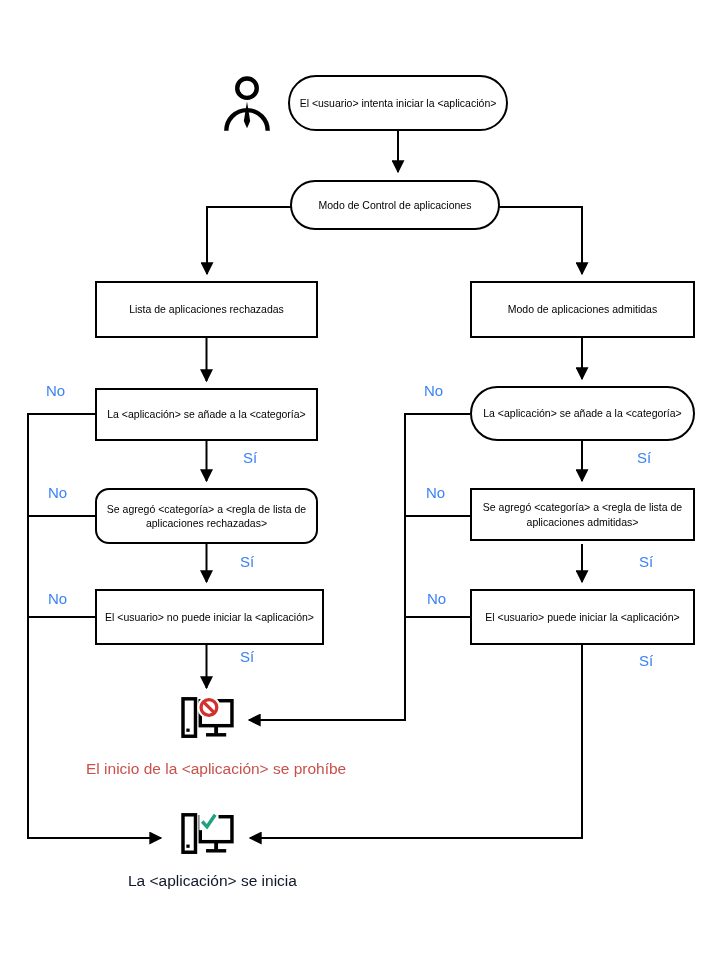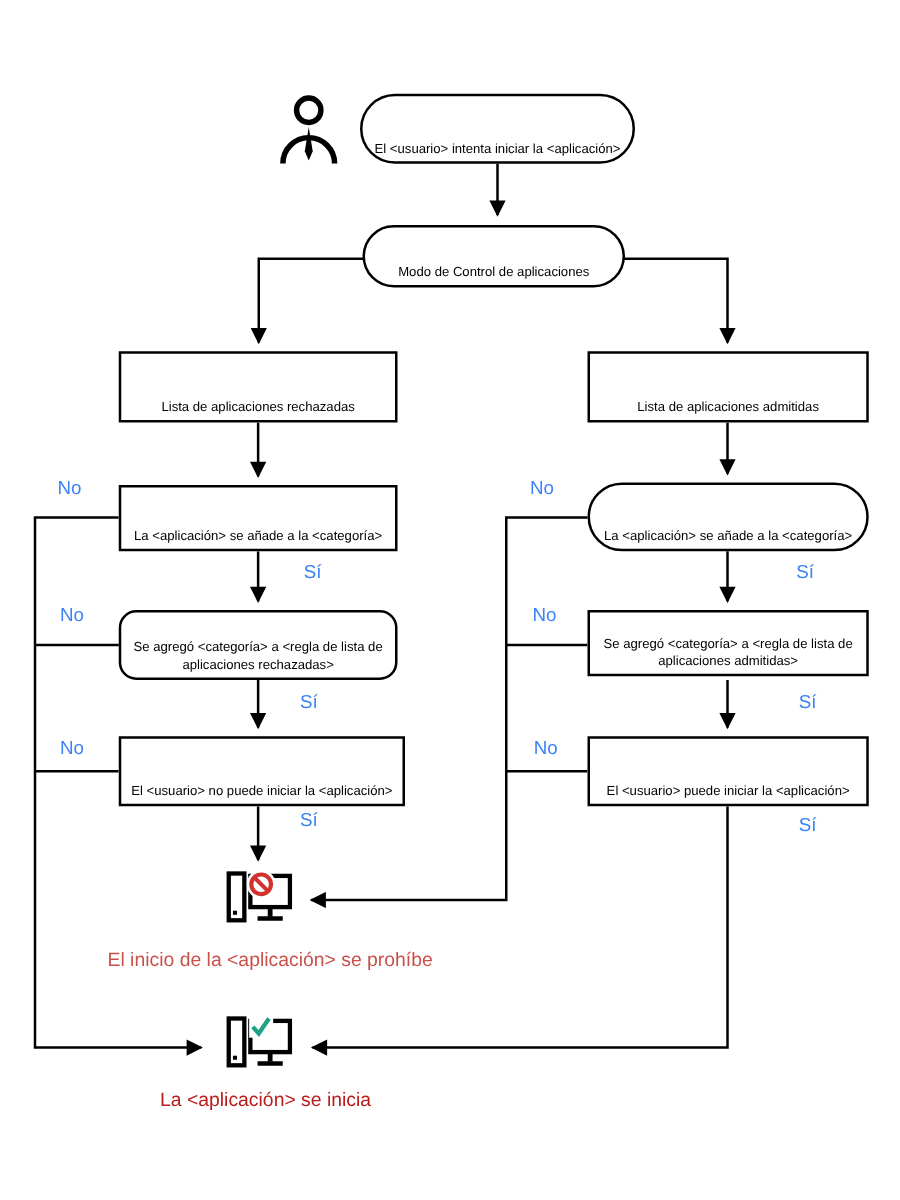--- a/index.html
+++ b/index.html
@@ -3,21 +3,21 @@
 <meta charset="utf-8">
 <style>
   html,body{margin:0;padding:0;background:#fff;}
   .canvas{
     position:relative;width:720px;height:960px;background:#ffffff;
     font-family:"Liberation Sans", sans-serif;color:#000;overflow:hidden;
   }
   .connectors{position:absolute;left:0;top:0;width:720px;height:960px;z-index:1;}
   .node{
     position:absolute;z-index:2;box-sizing:border-box;background:#fff;
-    border:2px solid #000;display:flex;align-items:flex-end;justify-content:center;
+    border:2px solid #000;display:flex;align-items:center;justify-content:center;
     text-align:center;font-size:10.5px;line-height:1.35;padding:3px 8px;
   }
   .pill{border-radius:28px;}
   .lbl{
     position:absolute;z-index:3;font-size:15px;color:#3b82f6;white-space:nowrap;
   }
   .outcome{
     position:absolute;z-index:3;font-size:15.5px;white-space:nowrap;
   }
   .iconbox{position:absolute;z-index:2;}
@@ -74,21 +74,21 @@
 
   <div class="node pill" style="left:290px;top:180px;width:210px;height:50px;">
     <span>Modo de Control de aplicaciones</span>
   </div>
 
   <div class="node" style="left:95px;top:281px;width:223px;height:57px;">
     <span>Lista de aplicaciones rechazadas</span>
   </div>
 
   <div class="node" style="left:470px;top:281px;width:225px;height:57px;">
-    <span>Lista de aplicaciones admitidas</span>
+    <span>Modo de aplicaciones admitidas</span>
   </div>
 
   <div class="node" style="left:95px;top:388px;width:223px;height:53px;">
     <span>La &lt;aplicación&gt; se añade a la &lt;categoría&gt;</span>
   </div>
 
   <div class="node pill" style="left:470px;top:386px;width:225px;height:55px;">
     <span>La &lt;aplicación&gt; se añade a la &lt;categoría&gt;</span>
   </div>
 
@@ -146,15 +146,15 @@
       <rect x="21" y="7" width="33" height="26" fill="none" stroke="#000" stroke-width="3.6"></rect>
       <line x1="37.5" y1="33" x2="37.5" y2="41" stroke="#000" stroke-width="4"></line>
       <line x1="27" y1="42.5" x2="48" y2="42.5" stroke="#000" stroke-width="3.6"></line>
       <g style="color:#21a183;">
         <rect x="20" y="3" width="20" height="18" fill="#fff"></rect>
         <polyline points="23,12 28,17.5 36.5,5" fill="none" stroke="currentColor" stroke-width="3.6"></polyline>
       </g>
     </svg>
   </div>
 
-  <div class="outcome" style="left:128px;top:872px;color:#b91c1c;">La &lt;aplicación&gt; se inicia</div>
+  <div class="outcome" style="left:128px;top:872px;color:#0f172a;">La &lt;aplicación&gt; se inicia</div>
 
 </div>
 
 </body></html>

